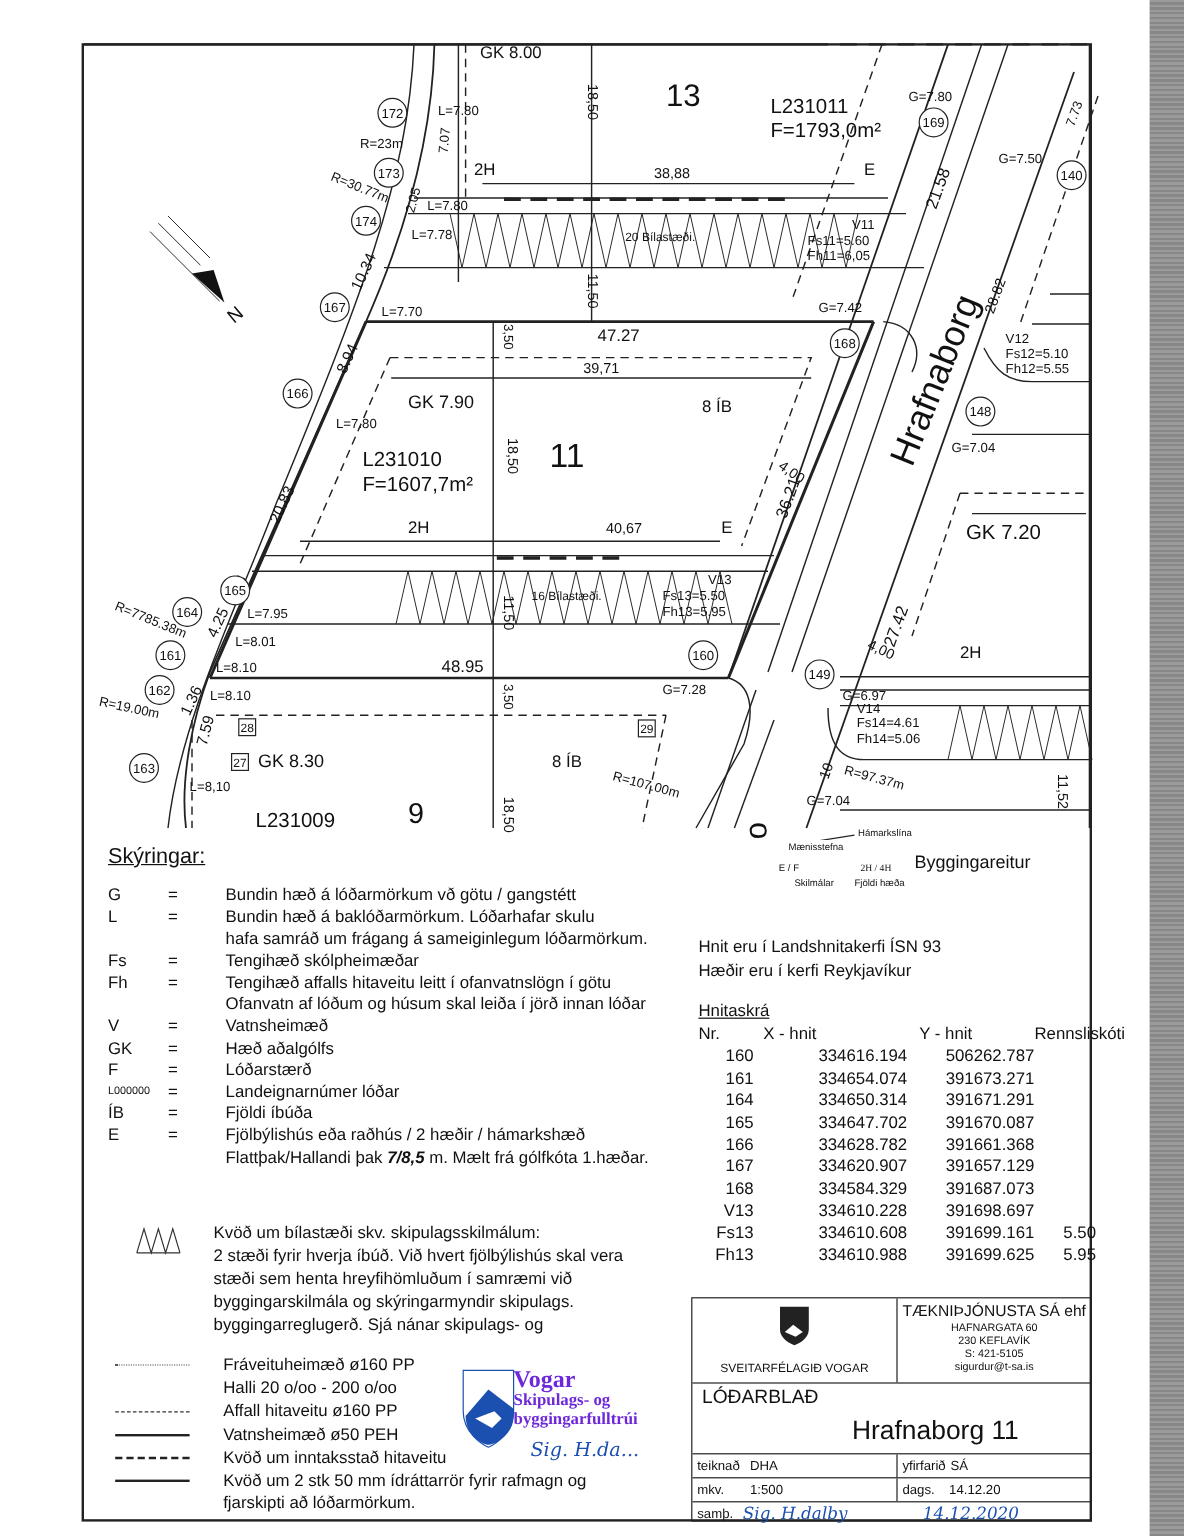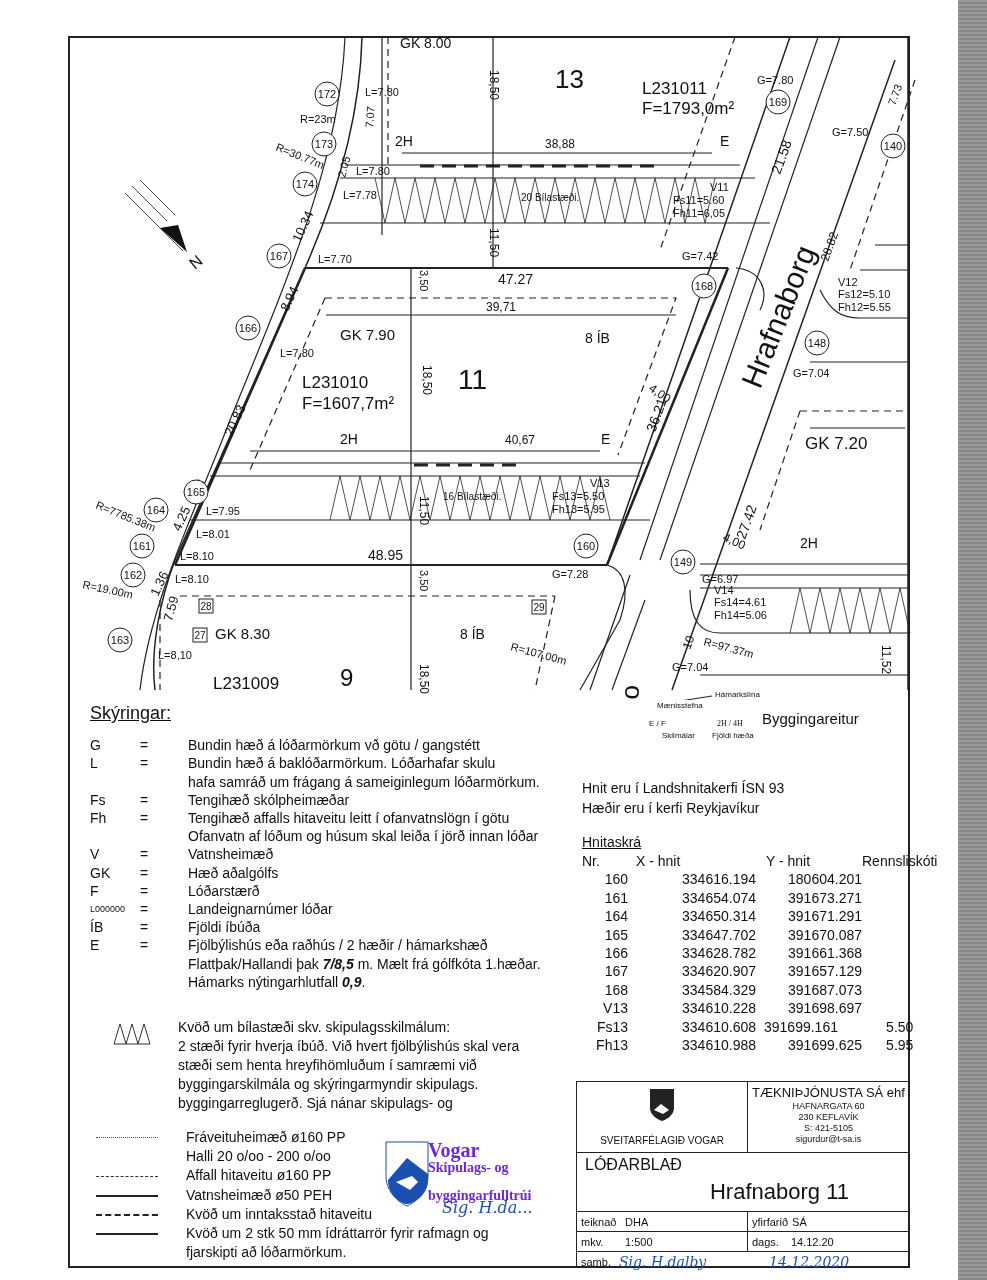--- a/index.html
+++ b/index.html
@@ -339,21 +339,20 @@
           <span class="v">Fjölbýlishús eða raðhús / 2 hæðir / hámarkshæð</span>
         </div>
         <div class="lrow">
           <span class="k"></span>
           <span class="eq"></span>
           <span class="v"><span>Flattþak/Hallandi þak </span><b style="font-style: italic;">7/8,5</b><span> m. Mælt frá gólfkóta 1.hæðar.</span></span>
         </div>
         <div class="lrow">
           <span class="k"></span>
           <span class="eq"></span>
-          <span class="v"><span>Hámarks nýtingarhlutfall </span><b style="font-style: italic;">0,9</b><span>.</span></span>
         </div>
       </div>
   </div>
 
   <svg class="parking" width="40" height="24">
     <polyline points="2,22 8,2 14,22 20,2 26,22 32,2 38,22" fill="none" stroke="#333" stroke-width="1"></polyline>
     <line x1="2" y1="22" x2="38" y2="22" stroke="#333" stroke-width="1"></line>
   </svg>
   <div class="parktext" id="parkText">
       <div>Kvöð um bílastæði skv. skipulagsskilmálum:</div>
@@ -410,21 +409,21 @@
 
   <div class="stamp">
     <svg width="50" height="70" style="position:absolute;left:0;top:0;">
       <path d="M4,4 L46,4 L46,38 C46,56 30,66 25,68 C20,66 4,56 4,38 Z" fill="none" stroke="#1b4fb0" stroke-width="1"></path>
       <path d="M6,42 L25,20 L46,36 L46,42 C46,58 30,66 25,66 C20,66 6,58 6,42 Z" fill="#1b4fb0"></path>
       <path d="M14,44 L30,38 L36,44 L28,52 Z" fill="#fff"></path>
     </svg>
     <div class="txt">
       <div style="font-size:20px;line-height:20px;">Vogar</div>
       <div style="font-size:14px;">Skipulags- og</div>
-      <div style="font-size:14px;margin-top:12px;">byggingarfulltrúi</div>
+      <div style="font-size:14px;">byggingarfulltrúi</div>
     </div>
     <div class="sig" style="position:absolute;left:60px;top:60px;font-size:16px;">Sig. H.da...</div>
   </div>
 
   <div class="coordnote">
     <div>Hnit eru í Landshnitakerfi ÍSN 93</div>
     <div>Hæðir eru í kerfi Reykjavíkur</div>
   </div>
   <div class="coordtable">
     <h4>Hnitaskrá</h4>
@@ -434,21 +433,21 @@
         <th style="width:50px;">Nr.</th>
         <th style="width:120px;padding-left:4px;">X - hnit</th>
         <th style="width:96px;padding-left:10px;">Y - hnit</th>
         <th>Rennsliskóti</th>
       </tr>
         </thead>
       <tbody id="coordBody">
           <tr>
             <td style="text-align: right; padding-right: 4px;">160</td>
             <td style="text-align: right;">334616.194</td>
-            <td style="text-align: right; padding-left: 8px;">180604.201</td>
+            <td style="text-align: right; padding-left: 8px;">506262.787</td>
             <td style="text-align: center;"></td>
           </tr>
           <tr>
             <td style="text-align: right; padding-right: 4px;">161</td>
             <td style="text-align: right;">334654.074</td>
             <td style="text-align: right; padding-left: 8px;">391673.271</td>
             <td style="text-align: center;"></td>
           </tr>
           <tr>
             <td style="text-align: right; padding-right: 4px;">164</td>
@@ -482,21 +481,21 @@
           </tr>
           <tr>
             <td style="text-align: right; padding-right: 4px;">V13</td>
             <td style="text-align: right;">334610.228</td>
             <td style="text-align: right; padding-left: 8px;">391698.697</td>
             <td style="text-align: center;"></td>
           </tr>
           <tr>
             <td style="text-align: right; padding-right: 4px;">Fs13</td>
             <td style="text-align: right;">334610.608</td>
-            <td style="text-align: left; padding-left: 8px;">391699.161</td>
+            <td style="text-align: right; padding-left: 8px;">391699.161</td>
             <td style="text-align: center;">5.50</td>
           </tr>
           <tr>
             <td style="text-align: right; padding-right: 4px;">Fh13</td>
             <td style="text-align: right;">334610.988</td>
             <td style="text-align: right; padding-left: 8px;">391699.625</td>
             <td style="text-align: center;">5.95</td>
           </tr>
         </tbody>
     </table>

